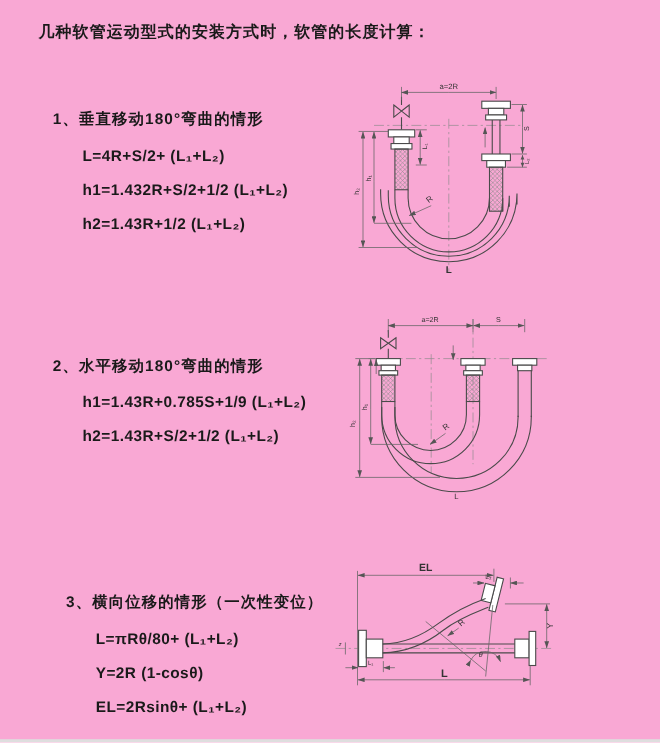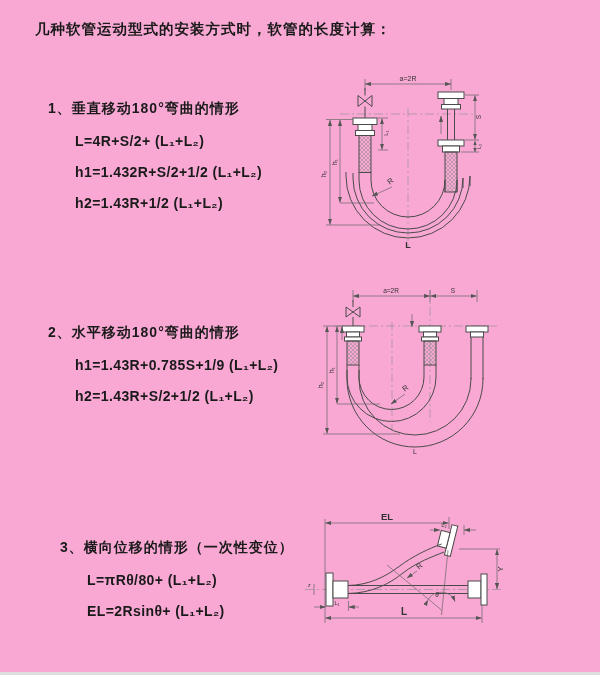--- a/index.html
+++ b/index.html
@@ -233,20 +233,21 @@
       <line class="tl" x1="100" y1="112" x2="86" y2="122" marker-end="url(#ar2)"></line>
       <text class="dt" x="102" y="108" font-size="7.5" text-anchor="middle" transform="rotate(-38 102 108)">R</text>
     </g>
 
     <text class="dt" x="110" y="172" font-size="7" text-anchor="middle">L</text>
   </svg>
 
   <div class="sec-text" id="t3">
     <div class="heading">3、横向位移的情形（一次性变位）</div>
     <div class="formula">L=πRθ/80+ (L₁+L₂)</div>
+    <div class="formula">Y=2R (1-cosθ)</div>
     <div class="formula">EL=2Rsinθ+ (L₁+L₂)</div>
   </div>
 
   <svg id="d3" class="diagram" width="300" height="150" viewBox="0 0 300 150">
     <defs>
       <marker id="ar3" markerWidth="9" markerHeight="6" refX="8.5" refY="3" orient="auto">
         <path d="M0,0 L9,3 L0,6 z" fill="#555"></path>
       </marker>
     </defs>
 

